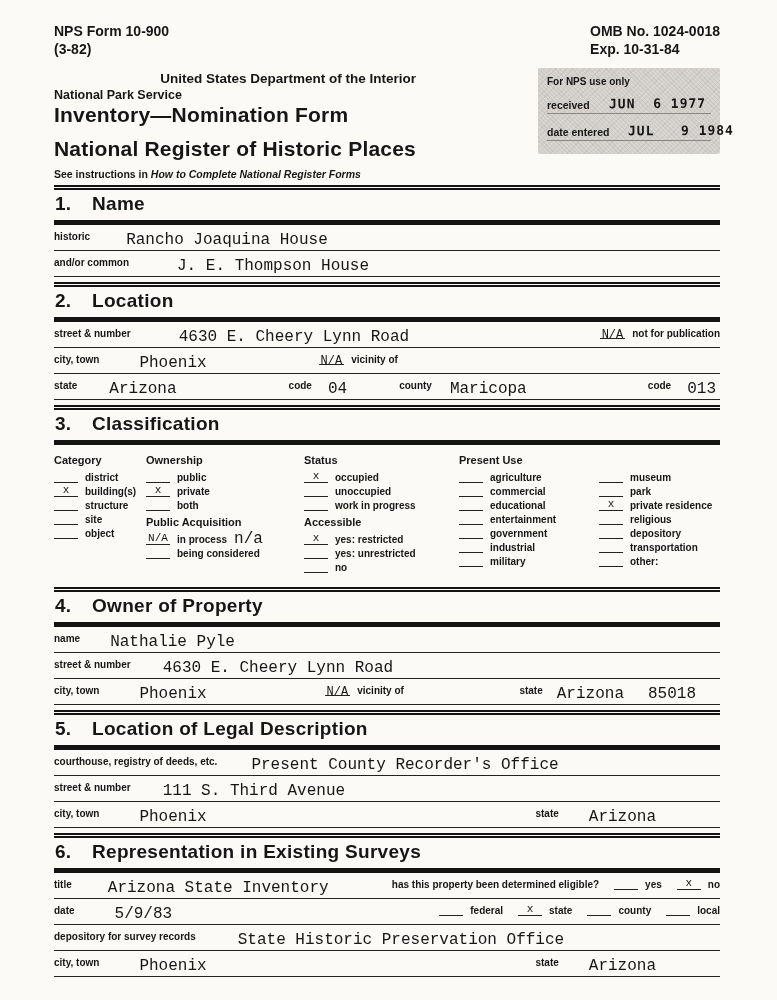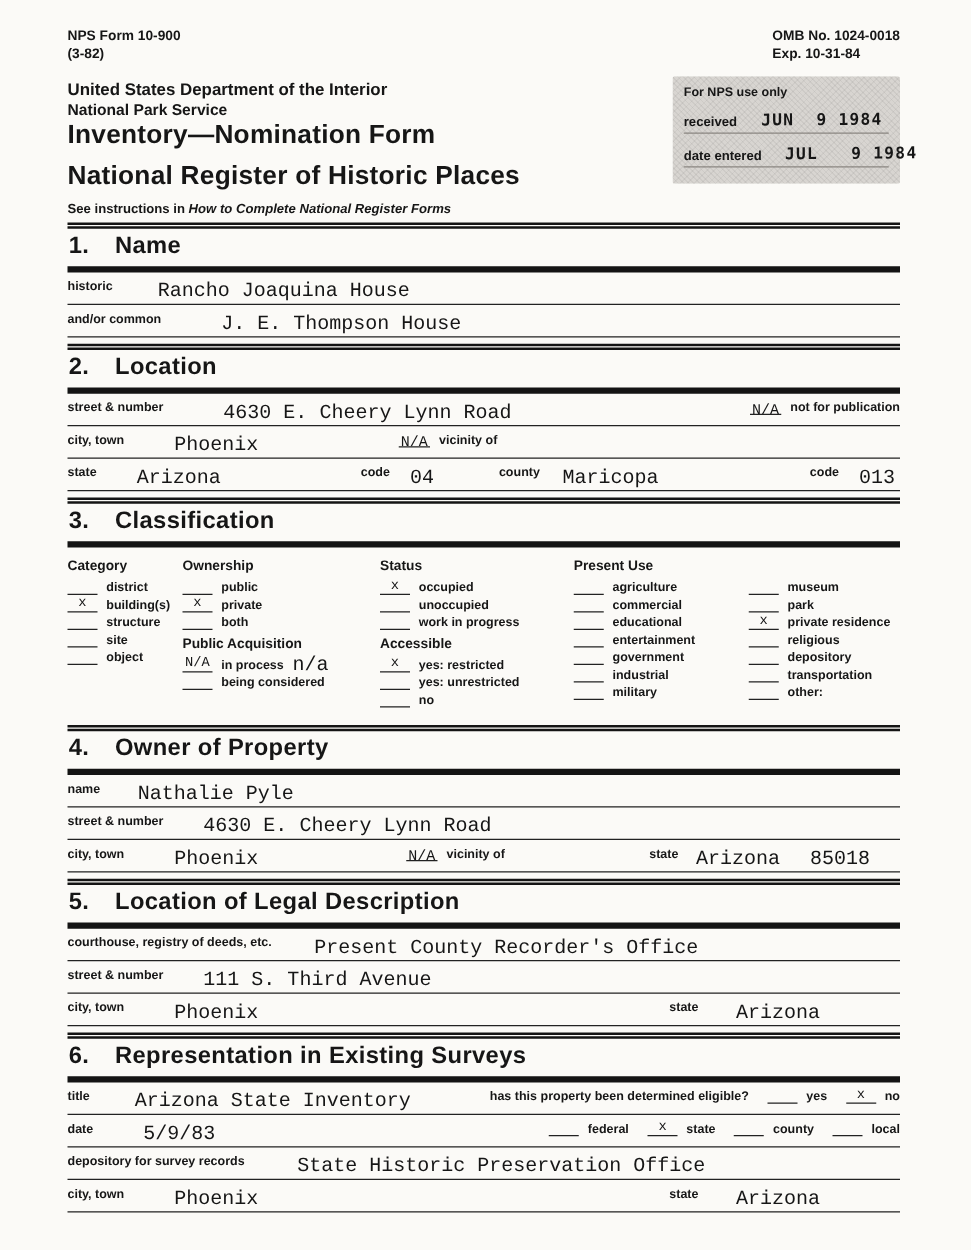--- a/index.html
+++ b/index.html
@@ -1,22 +1,22 @@
 <!DOCTYPE html>
 <html><head>
 <meta charset="utf-8">
 <style>
   * { box-sizing: border-box; margin: 0; padding: 0; }
   body { width: 777px; background: #cfcfcf; font-family: "Liberation Sans", sans-serif; color: #161616; }
   .page { width: 777px; height: 1000px; background: #fbfaf7; padding: 22px 57px 0 54px; overflow: hidden; position: relative; }
 
-  .top-meta { display: flex; justify-content: space-between; font-size: 11px; font-weight: bold; line-height: 1.3; }
+  .top-meta { display: flex; justify-content: space-between; font-size: 14px; font-weight: bold; line-height: 1.3; }
 
   .header-flex { display: flex; justify-content: space-between; }
-  .dept { font-size: 13.5px; font-weight: bold; margin-top: 13px; }
+  .dept { font-size: 13.5px; font-weight: bold; margin-top: 13px; text-align: right; }
   .service { font-size: 12.5px; font-weight: bold; margin-top: 2px; }
   .big-title { font-size: 21px; font-weight: bold; line-height: 1.12; margin-top: 10px; letter-spacing: .2px; }
   .big-title.second { margin-top: 1px; }
   .instr { font-size: 10.5px; font-weight: bold; margin-top: 8px; }
   .instr + .instr { margin-top: 2px; }
   .instr i { font-style: italic; }
 
   .stamp { width: 182px; height: 86px; margin-top: 10px; flex: none; background-color: #d8d5d1; border-radius: 2px; padding: 8px 9px 0 9px;
     background-image: repeating-linear-gradient(45deg, rgba(40,40,40,.06) 0 1px, transparent 1px 3px),
                       repeating-linear-gradient(-45deg, rgba(40,40,40,.05) 0 1px, transparent 1px 4px); }
@@ -68,21 +68,21 @@
       <div class="dept">United States Department of the Interior</div>
       <div class="service">National Park Service</div>
       <div class="big-title second">Inventory—Nomination Form</div>
       <div class="big-title">National Register of Historic Places</div>
       <div class="instr"><span>See instructions in</span> <i>How to Complete National Register Forms</i></div>
     </div>
     <div class="stamp">
       <div class="stamp-head">For NPS use only</div>
       <div class="stamp-row">
         <span class="stamp-label">received</span>
-        <span class="stamp-date">JUN  9 1984</span>
+        <span class="stamp-date">JUN  6 1977</span>
       </div>
       <div class="stamp-row">
         <span class="stamp-label">date entered</span>
         <span class="stamp-date">JUL   9 1984</span>
       </div>
     </div>
   </div>
 
   <section class="section">
     <div class="sec-rules"></div>

